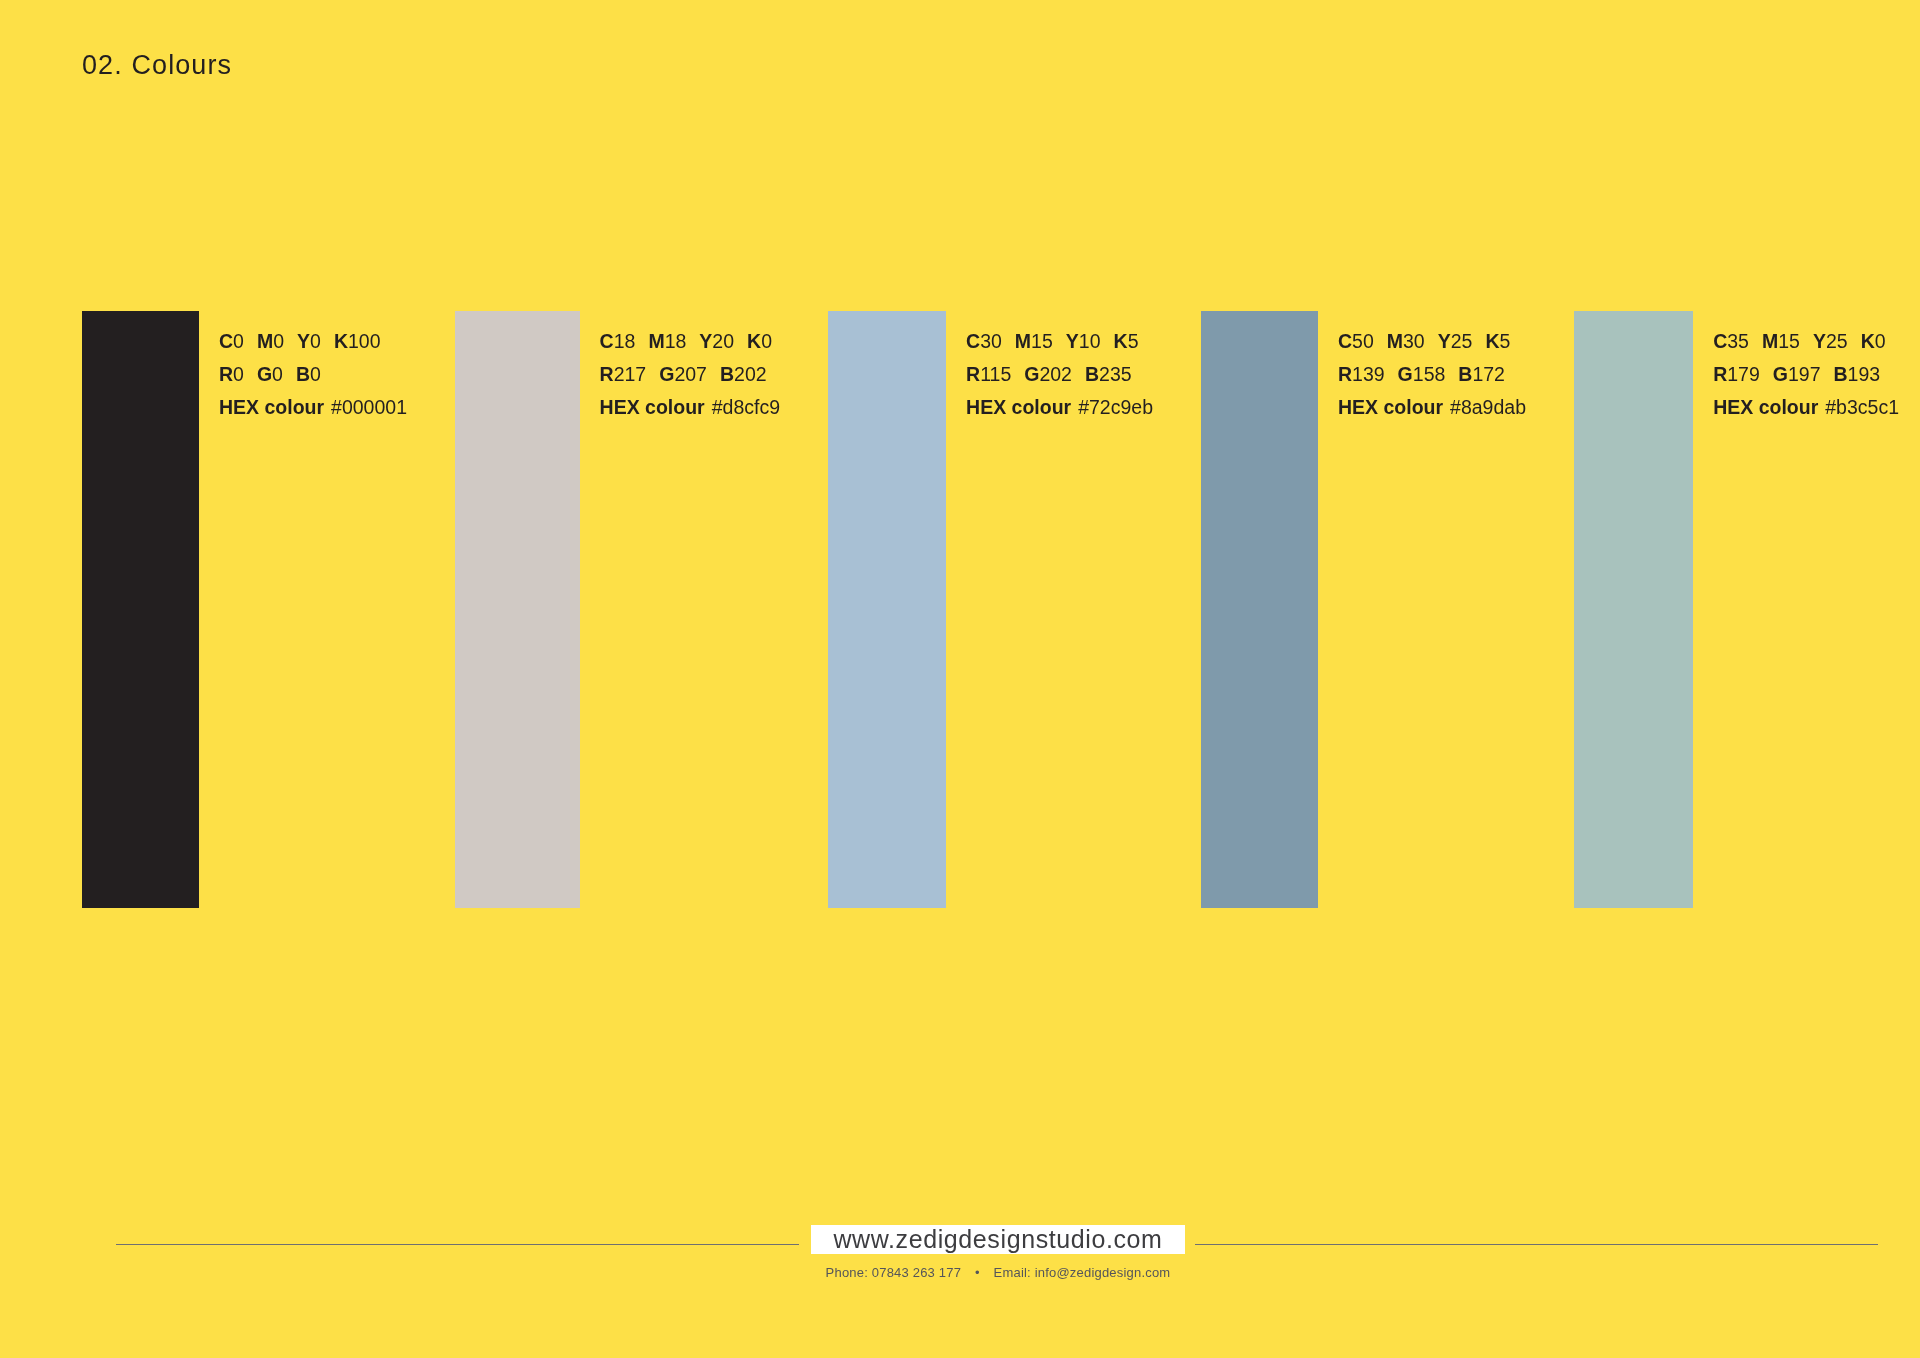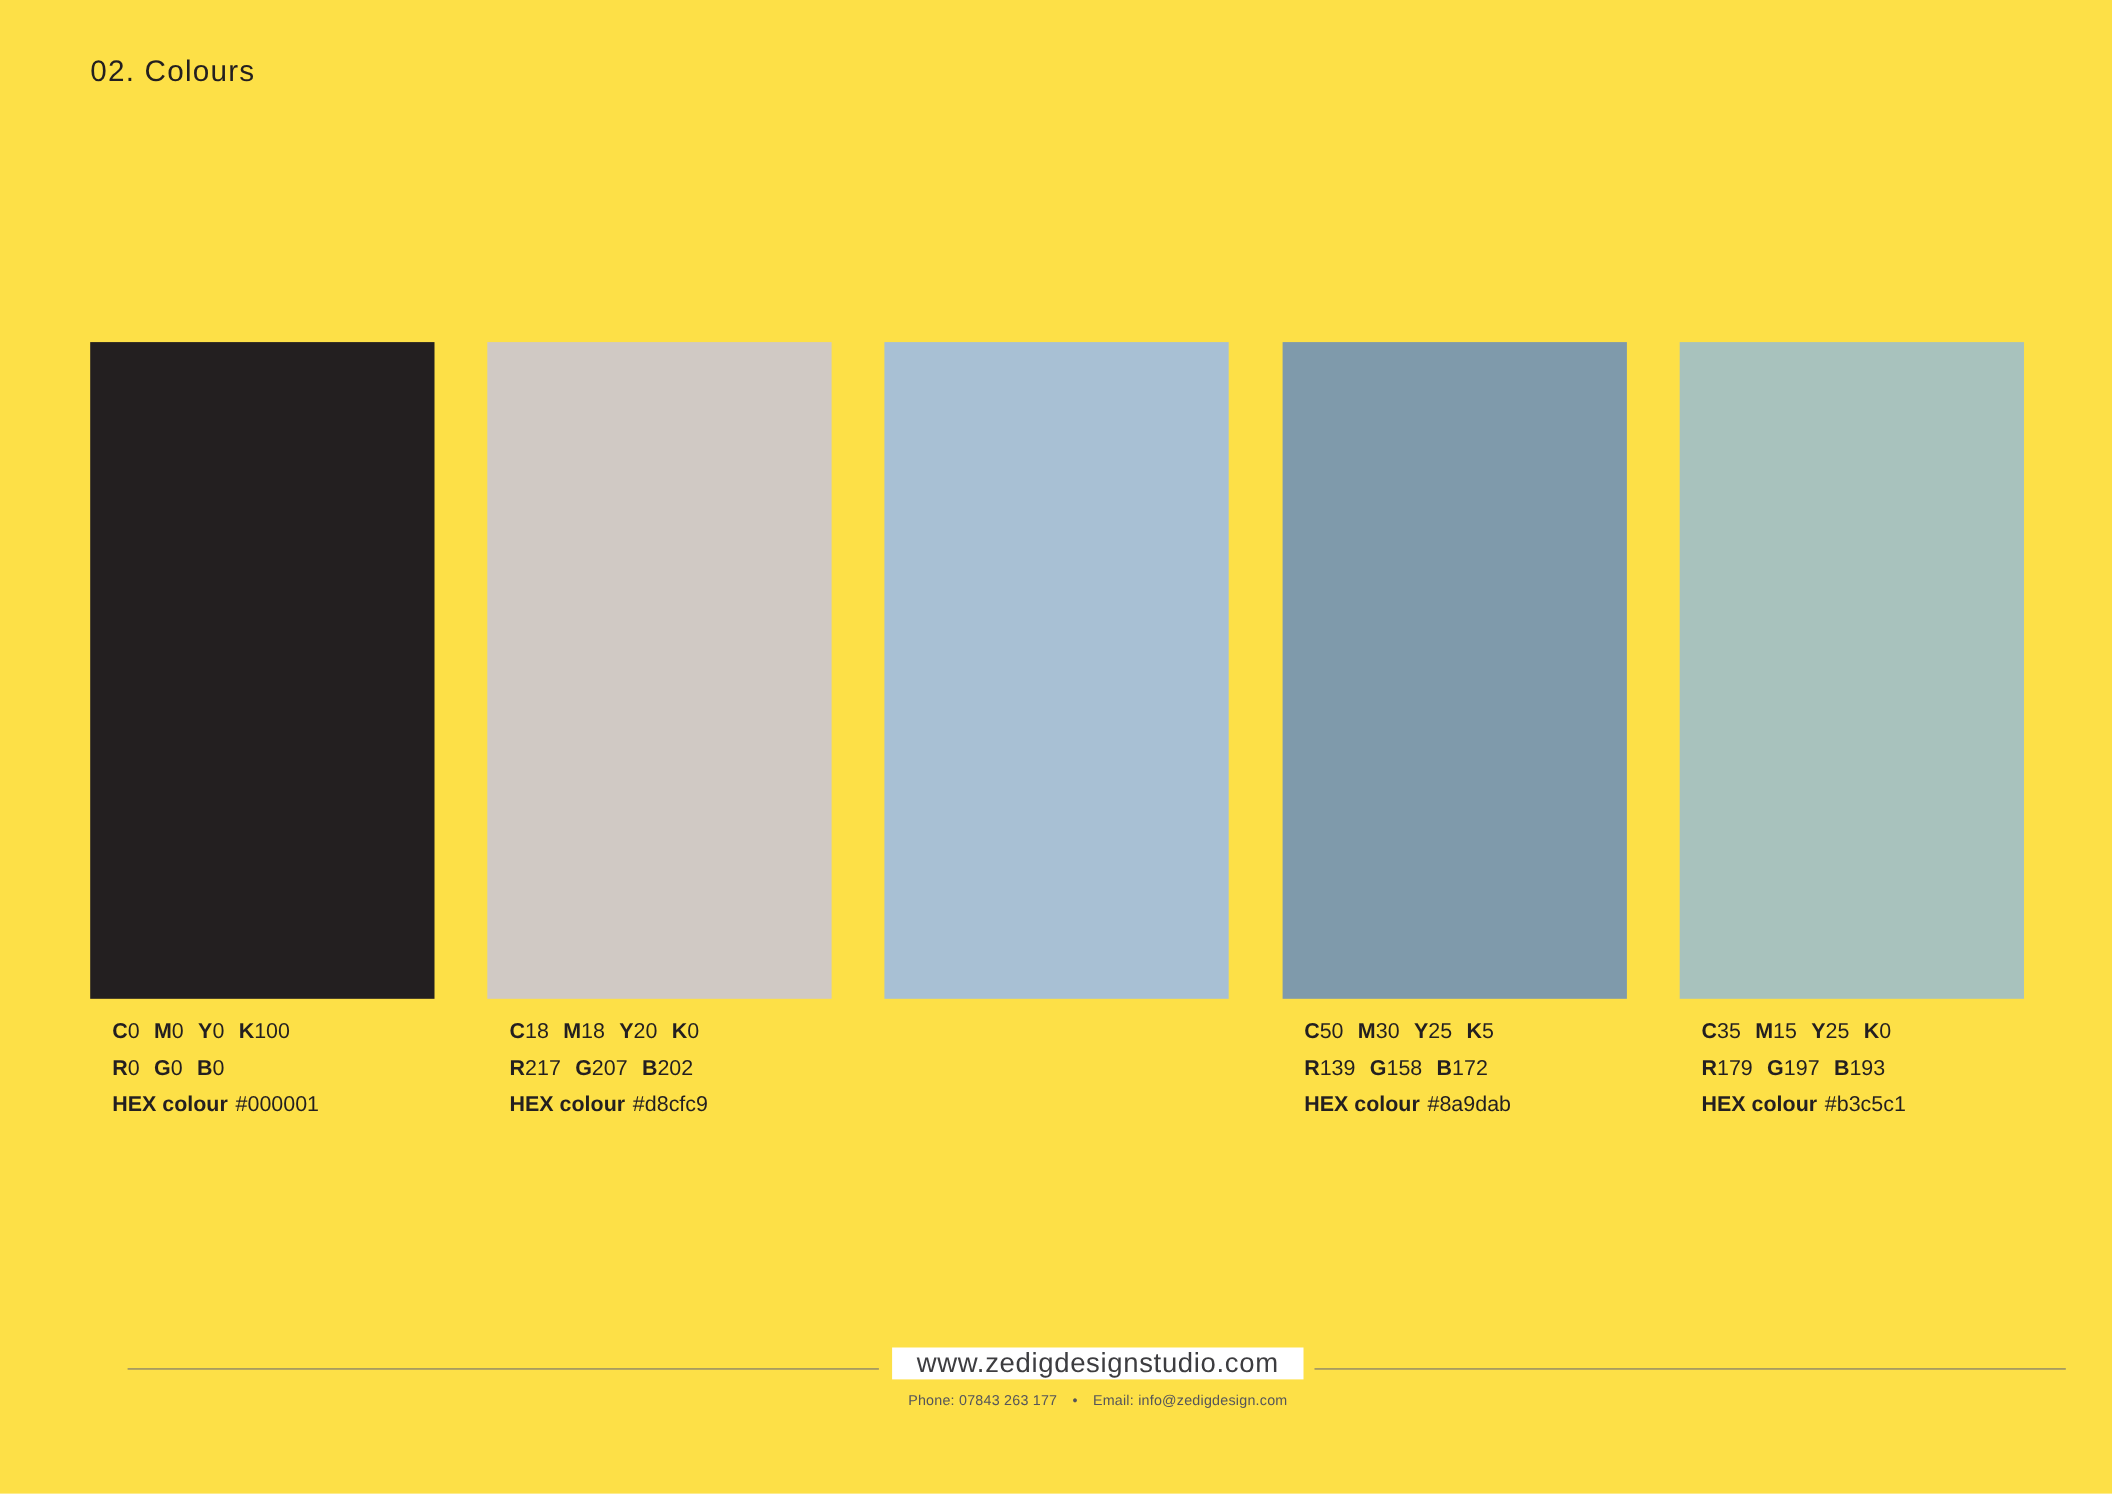--- a/index.html
+++ b/index.html
@@ -38,21 +38,20 @@
     left: 82px;
     top: 311px;
     width: 1758px;
     display: flex;
     gap: 48px;
   }
 
   .swatch-col {
     width: 325px;
     display: flex;
-    flex-direction: column;
   }
 
   .swatch-chip {
     width: 313px;
     height: 597px;
   }
 
   .swatch-info {
     margin-top: 14px;
     padding-left: 20px;
@@ -163,20 +162,27 @@
         <div class="info-line"><span class="pair"><b>C</b>18</span><span class="pair"><b>M</b>18</span><span class="pair"><b>Y</b>20</span><span class="pair"><b>K</b>0</span></div>
         <div class="info-line"><span class="pair"><b>R</b>217</span><span class="pair"><b>G</b>207</span><span class="pair"><b>B</b>202</span></div>
         <div class="info-line">
           <span class="hex-label">HEX colour</span><span>#d8cfc9</span>
         </div>
       </div>
     </div>
 
     <div class="swatch-col">
       <div class="swatch-chip" style="background: rgb(168, 192, 212);"></div>
+      <div class="swatch-info">
+        <div class="info-line"><span class="pair"><b>C</b>30</span><span class="pair"><b>M</b>15</span><span class="pair"><b>Y</b>10</span><span class="pair"><b>K</b>5</span></div>
+        <div class="info-line"><span class="pair"><b>R</b>115</span><span class="pair"><b>G</b>202</span><span class="pair"><b>B</b>235</span></div>
+        <div class="info-line">
+          <span class="hex-label">HEX colour</span><span>#72c9eb</span>
+        </div>
+      </div>
     </div>
 
     <div class="swatch-col">
       <div class="swatch-chip" style="background: rgb(127, 154, 171);"></div>
       <div class="swatch-info">
         <div class="info-line"><span class="pair"><b>C</b>50</span><span class="pair"><b>M</b>30</span><span class="pair"><b>Y</b>25</span><span class="pair"><b>K</b>5</span></div>
         <div class="info-line"><span class="pair"><b>R</b>139</span><span class="pair"><b>G</b>158</span><span class="pair"><b>B</b>172</span></div>
         <div class="info-line">
           <span class="hex-label">HEX colour</span><span>#8a9dab</span>
         </div>

